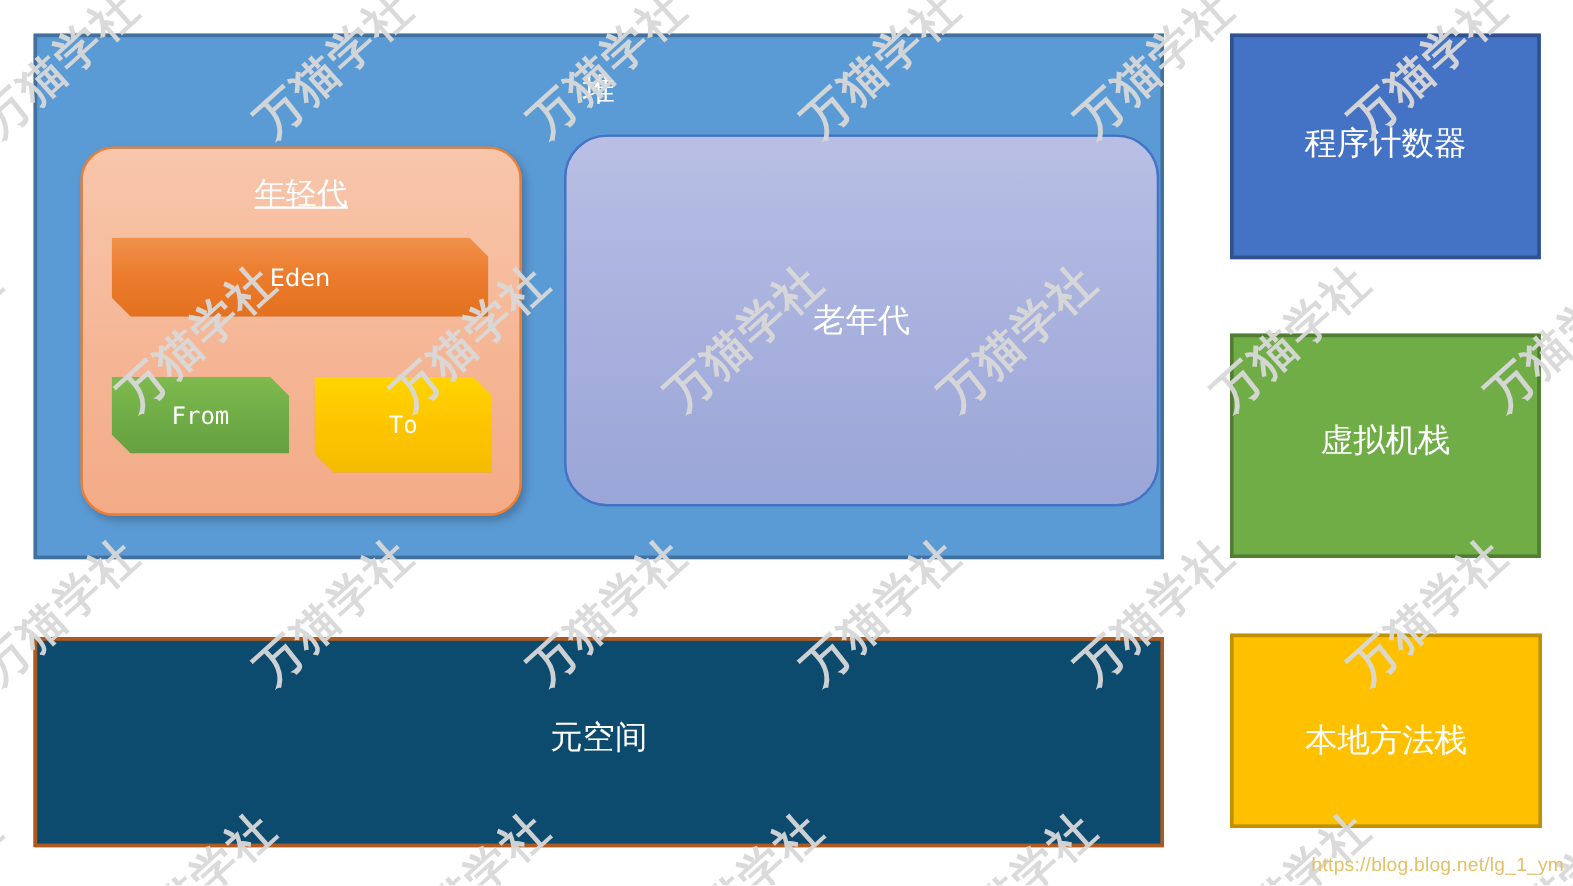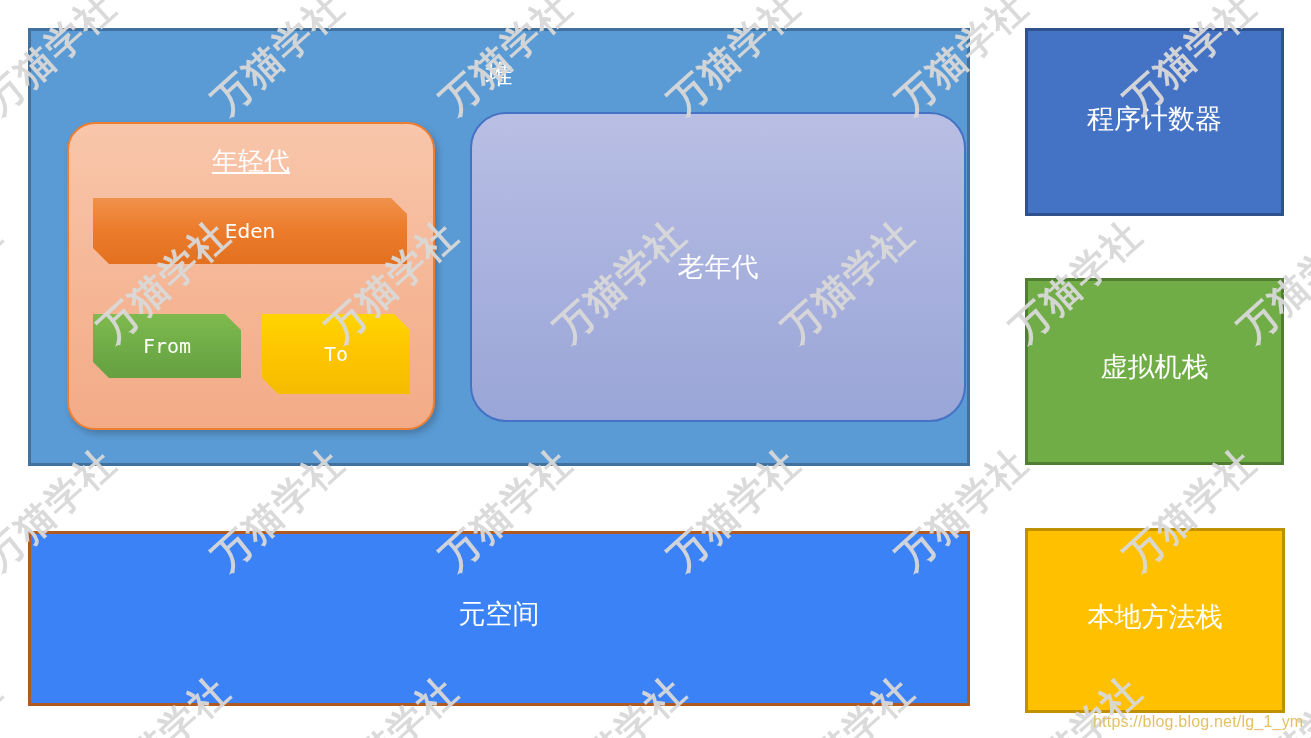--- a/index.html
+++ b/index.html
@@ -157,21 +157,21 @@
   #old-gen-label {
     font-size: 27px;
   }
 
   
   #metaspace {
     left: 28px;
     top: 531px;
     width: 942px;
     height: 175px;
-    background: #3b82f6;
+    background: #0c4a6e;
     border: 3px solid #ae5a21;
   }
   #metaspace-label {
     font-size: 27px;
     margin-top: 62px;
   }
 
   
   #pc-register {
     left: 1025px; top: 28px; width: 259px; height: 188px;
@@ -181,21 +181,21 @@
   #pc-register-label { font-size: 27px; margin-top: 70px; }
 
   #vm-stack {
     left: 1025px; top: 278px; width: 259px; height: 187px;
     background: #70ad47;
     border: 3px solid #507e32;
   }
   #vm-stack-label { font-size: 27px; margin-top: 68px; }
 
   #native-stack {
-    left: 1025px; top: 528px; width: 260px; height: 185px;
+    left: 1025px; top: 528px; width: 260px; height: 162px;
     background: #ffc000;
     border: 3px solid #bf9000;
   }
   #native-stack-label { font-size: 27px; margin-top: 68px; }
 
   
   #url-watermark {
     position: absolute;
     left: 1093px;
     top: 713px;

